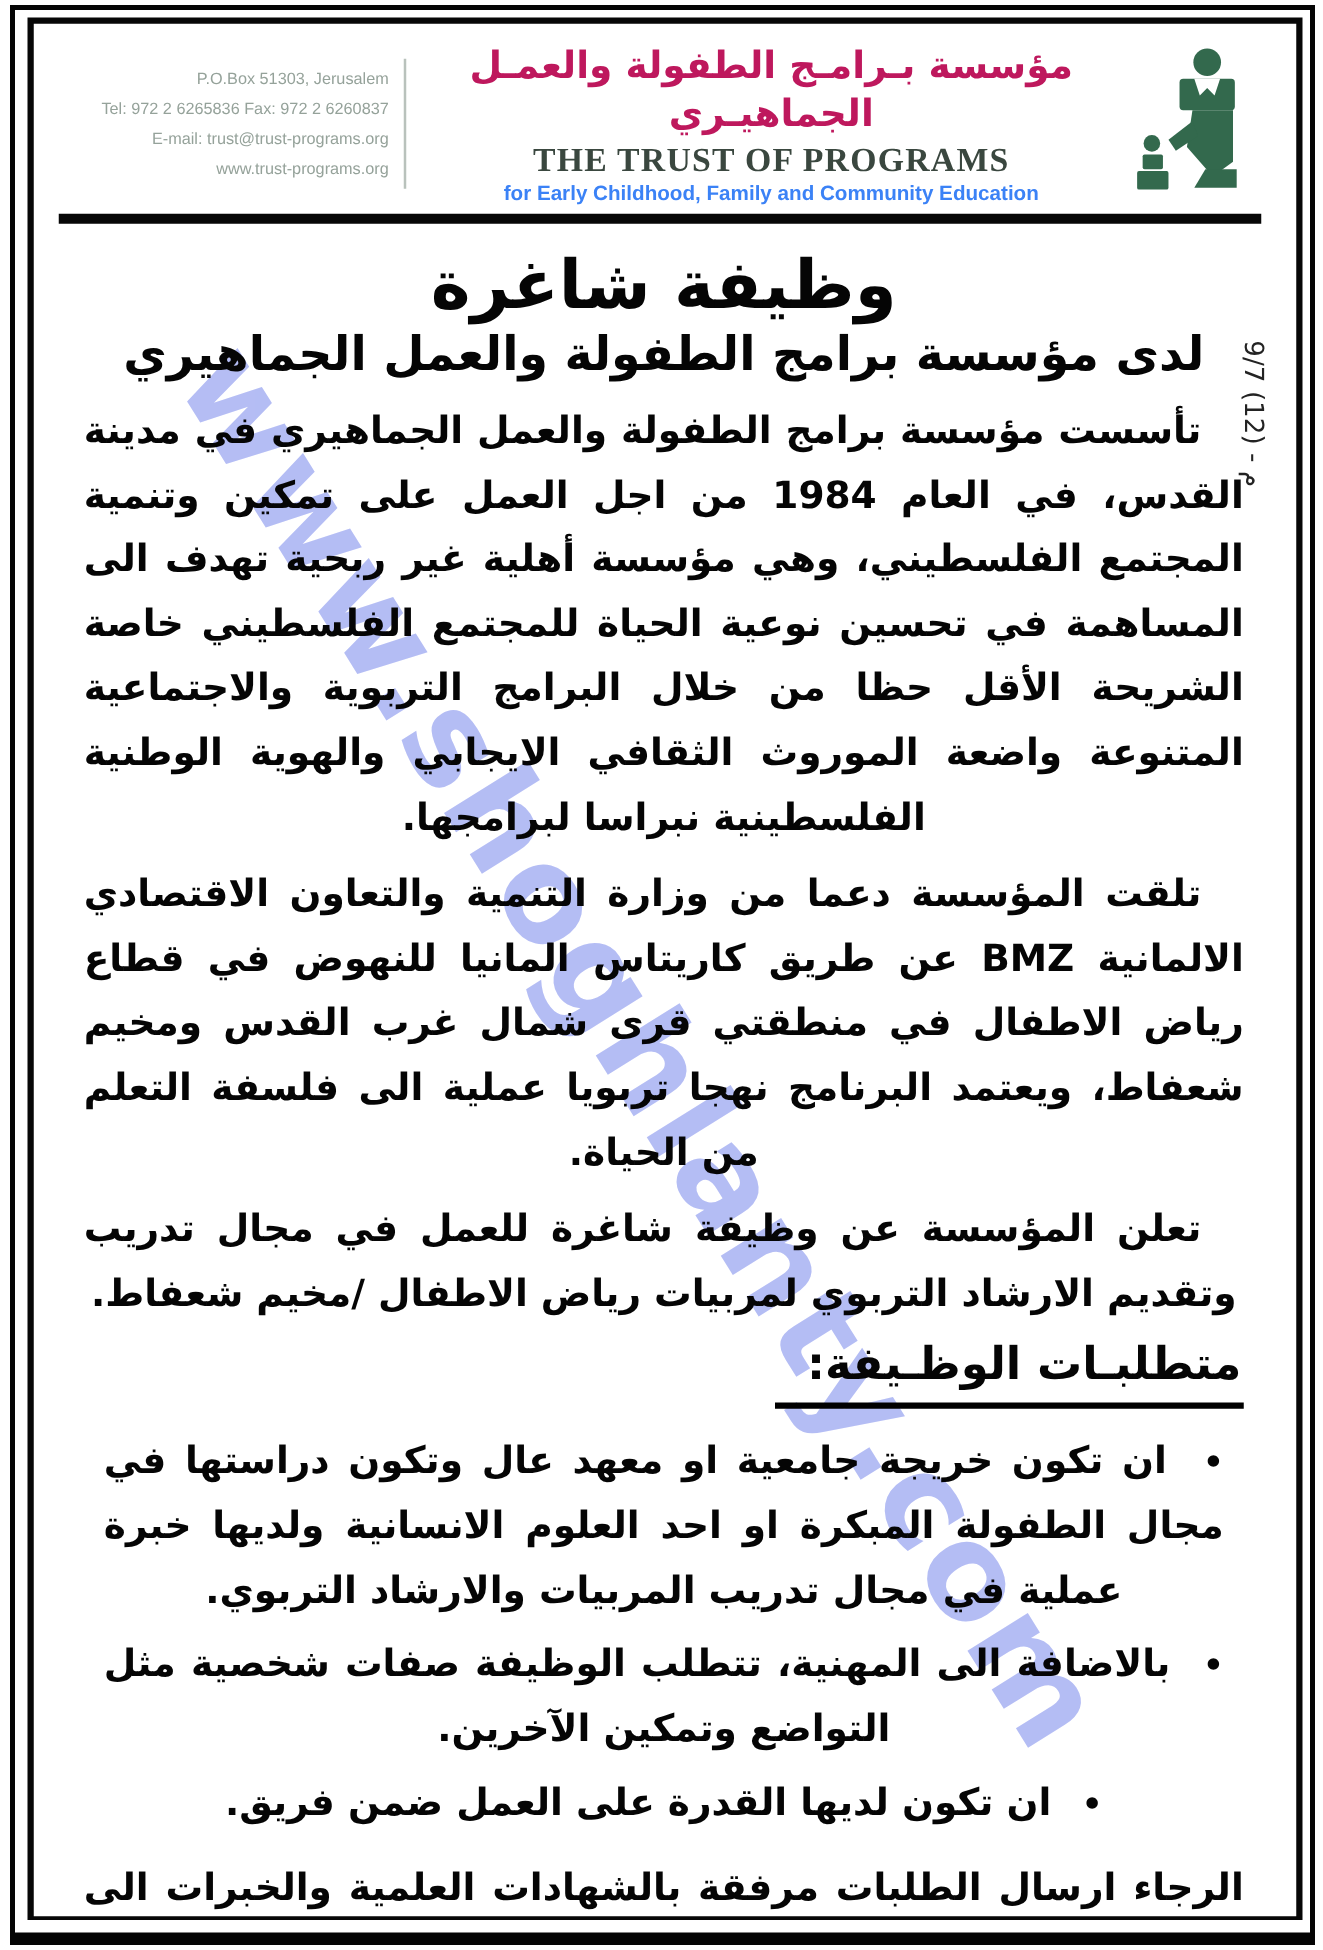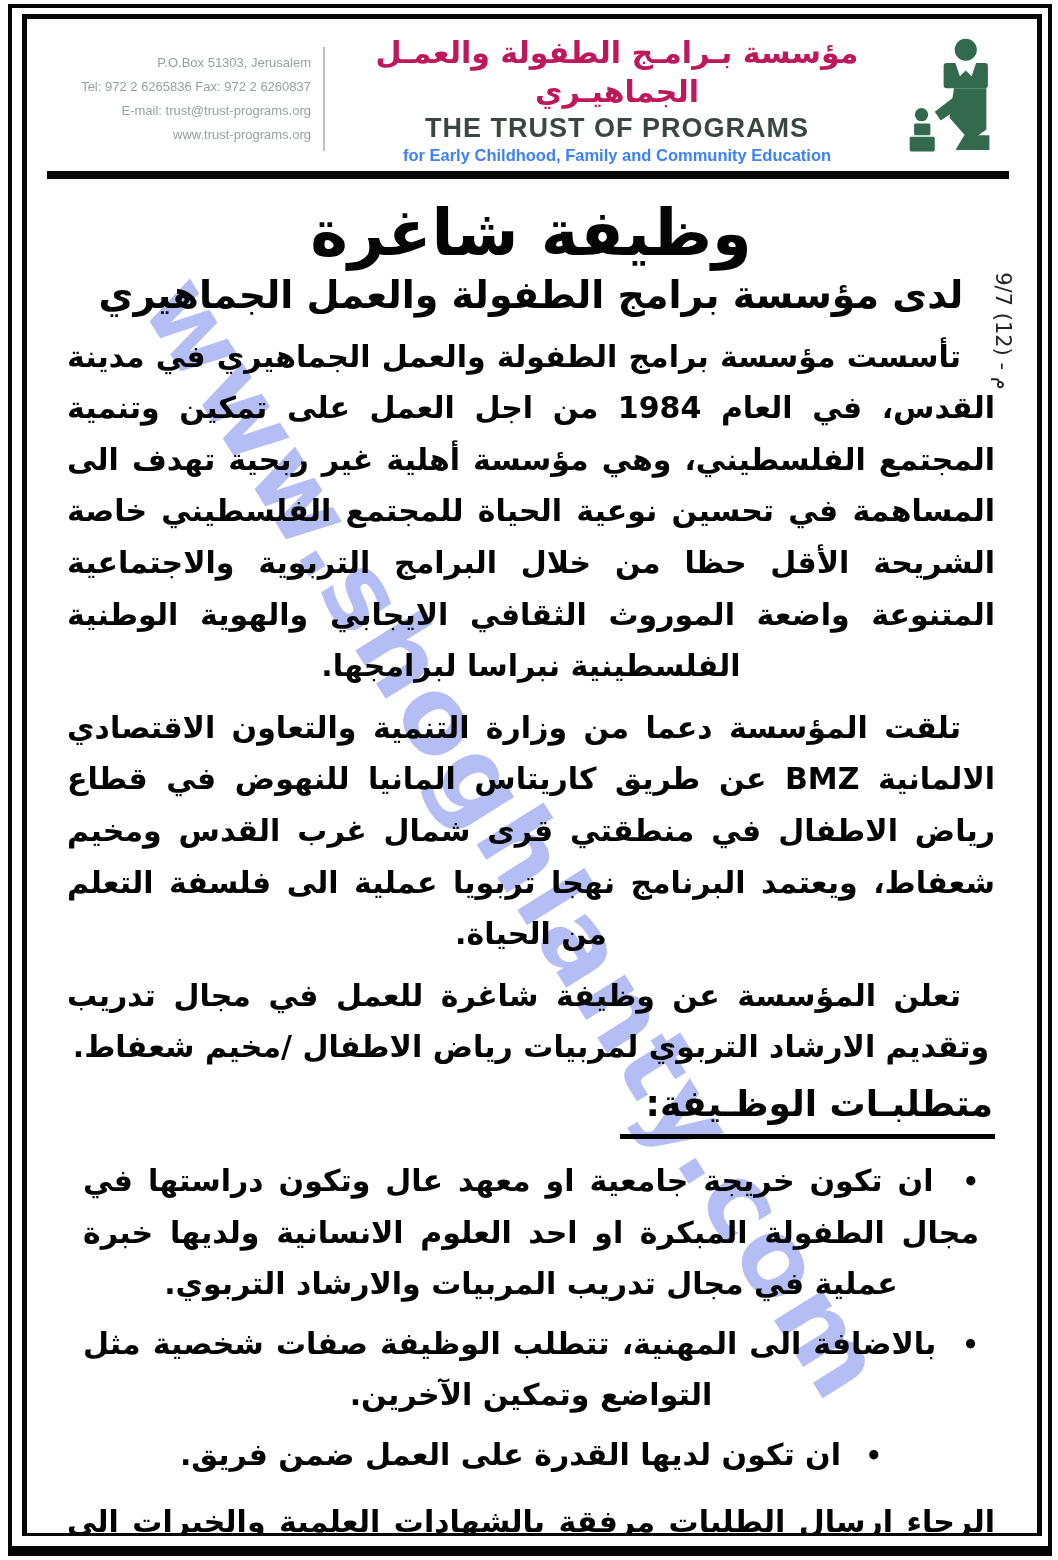--- a/index.html
+++ b/index.html
@@ -35,38 +35,38 @@
     filter:blur(.3px);
   }
   .header-divider{width:2px;height:104px;background:#b9c2bc;margin:0 14px 0 12px;flex:none;}
   .brand{flex:1;text-align:center;}
   .brand-ar{
     direction:rtl;color:#be185d;font-size:30px;font-weight:bold;line-height:1.3;
     font-family:"DejaVu Sans",sans-serif;
   }
   .brand-en{
     color:#3a473f;font-size:27px;font-weight:bold;letter-spacing:1px;
-    font-family:Liberation Sans, sans-serif;margin-top:2px;
+    font-family:Liberation Serif, serif;margin-top:2px;
   }
   .brand-tagline{
     color:#3b82f6;font-size:16.5px;font-weight:bold;
     font-family:"Liberation Sans",sans-serif;margin-top:2px;
   }
   .logo{width:112px;flex:none;display:flex;justify-content:center;align-items:center;}
   .header-rule{height:8px;background:#070707;margin:6px 2px 0 2px;}
   
   .margin-note{
     position:absolute;top:300px;right:-76px;width:220px;z-index:2;
     transform:rotate(90deg);text-align:center;direction:ltr;
     font-size:21px;color:#232323;font-weight:500;letter-spacing:1px;
   }
   
   .ad{direction:rtl;padding:10px 16px 0 22px;color:#050505;}
   .ad-title{
-    text-align:center;font-size:64px;font-weight:bold;line-height:1.15;
+    text-align:center;font-size:54px;font-weight:bold;line-height:1.15;
     margin:8px 0 2px 0;
   }
   .ad-subtitle{
     text-align:center;font-size:38px;font-weight:bold;margin:2px 0 14px 0;
   }
   .para{
     font-size:30px;font-weight:bold;line-height:1.72;
     text-align:justify;text-align-last:center;text-indent:34px;
     margin:0 0 10px 0;
   }

